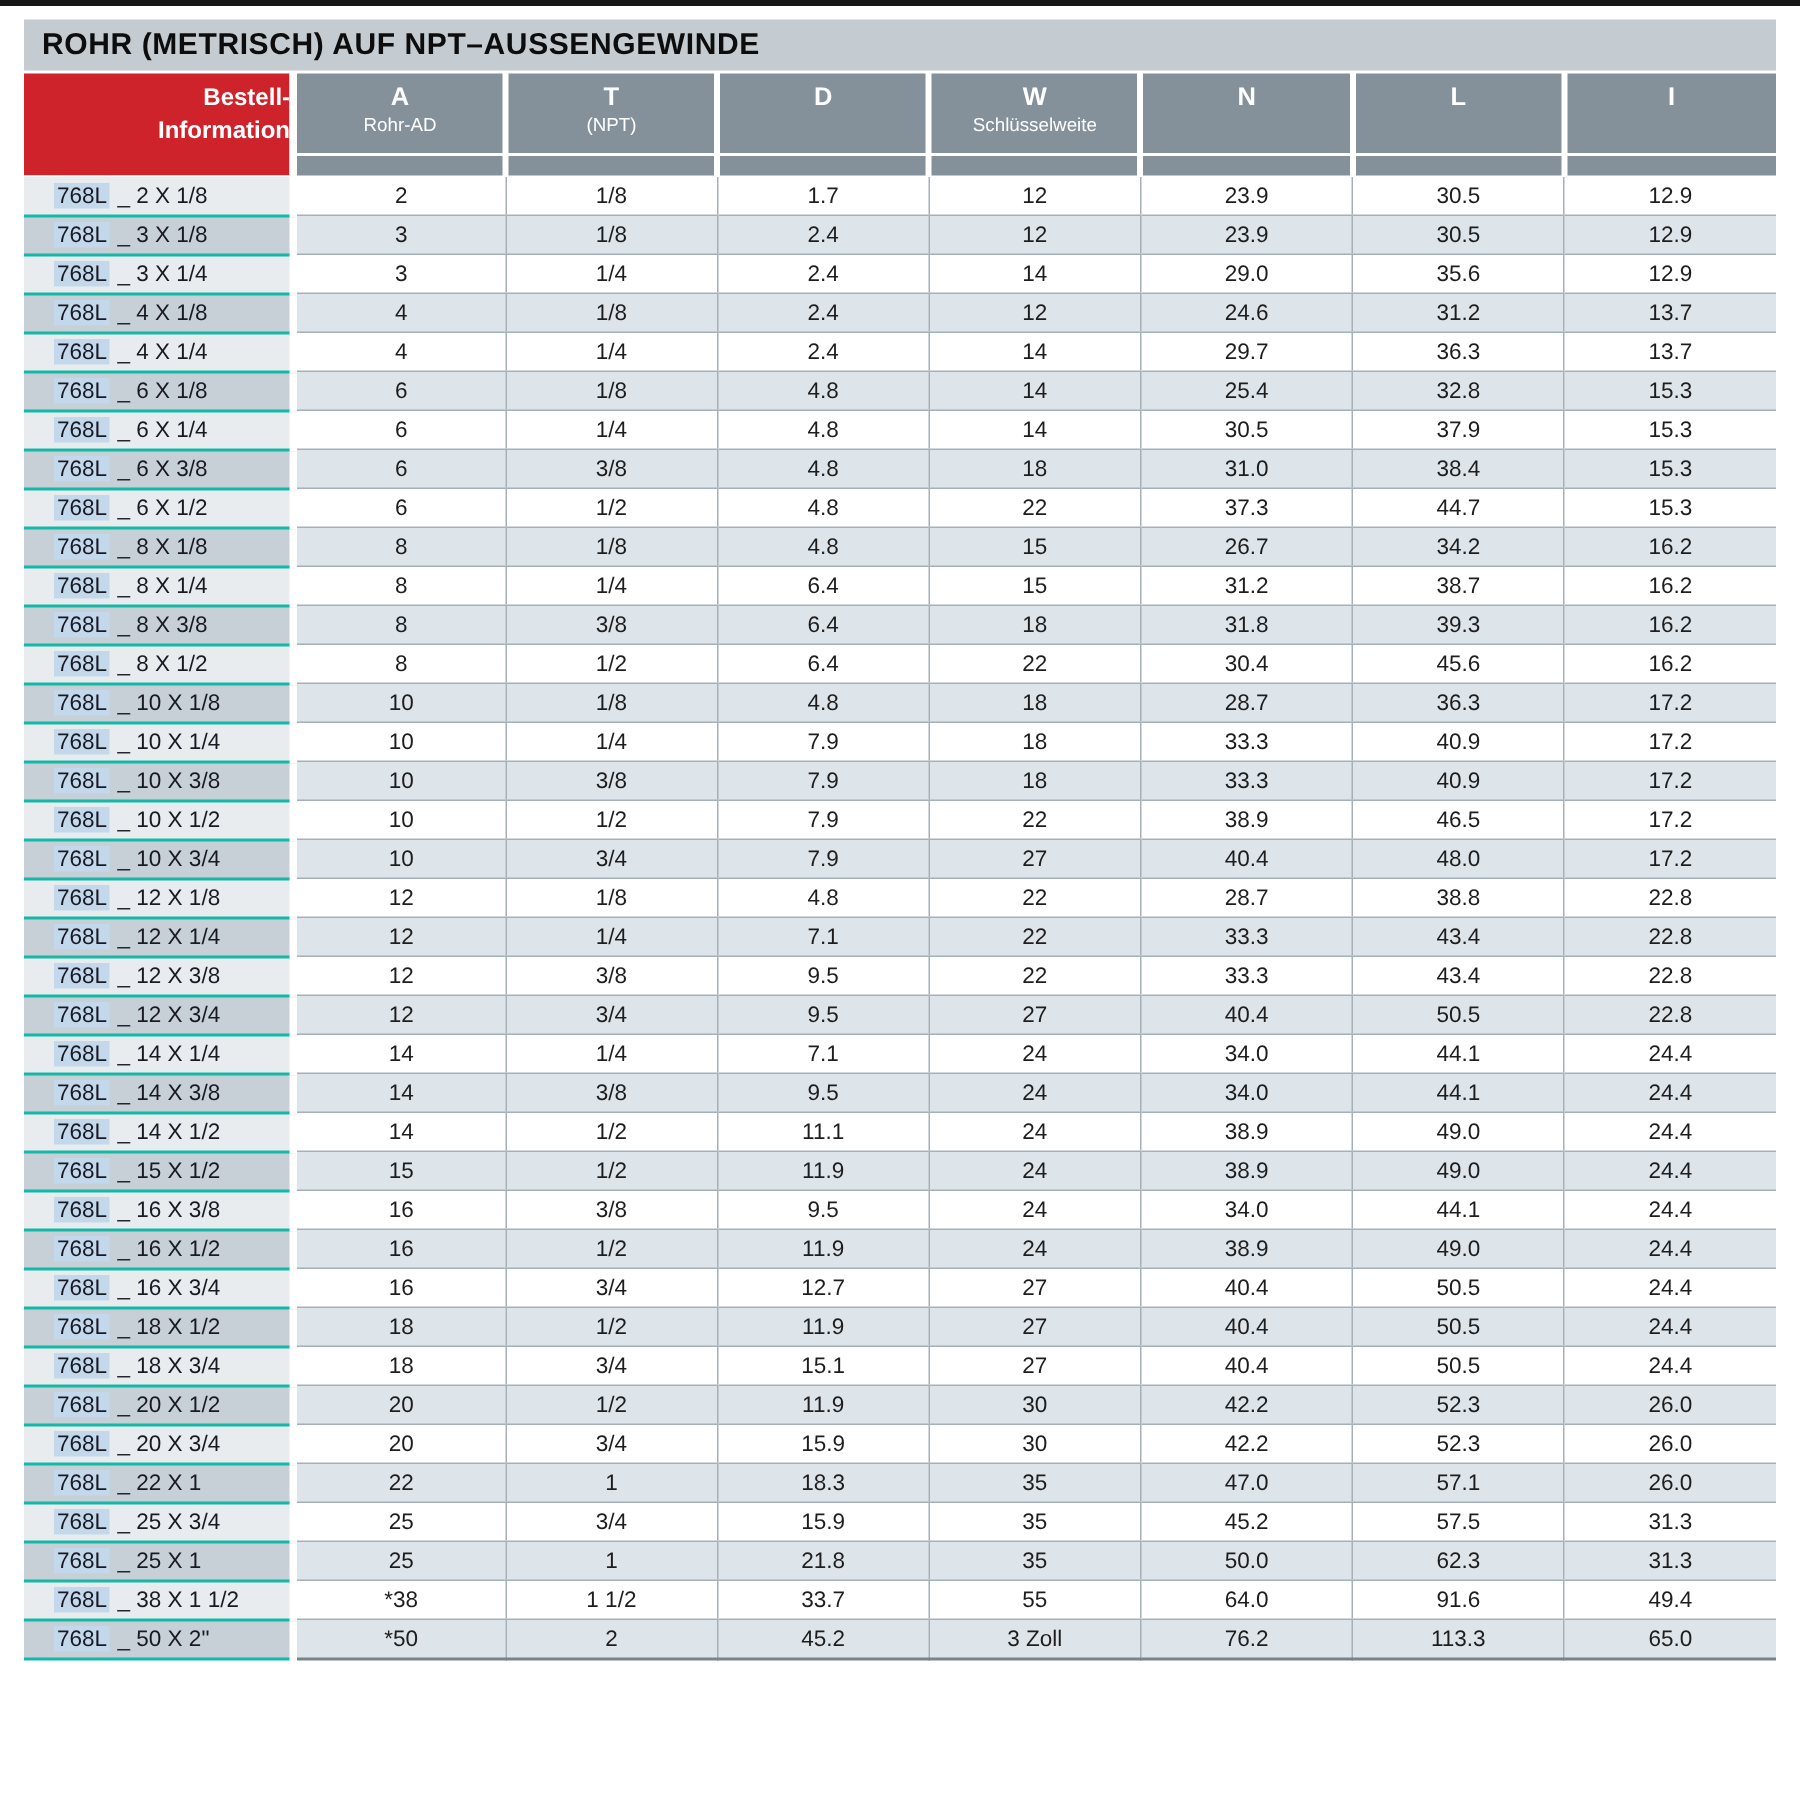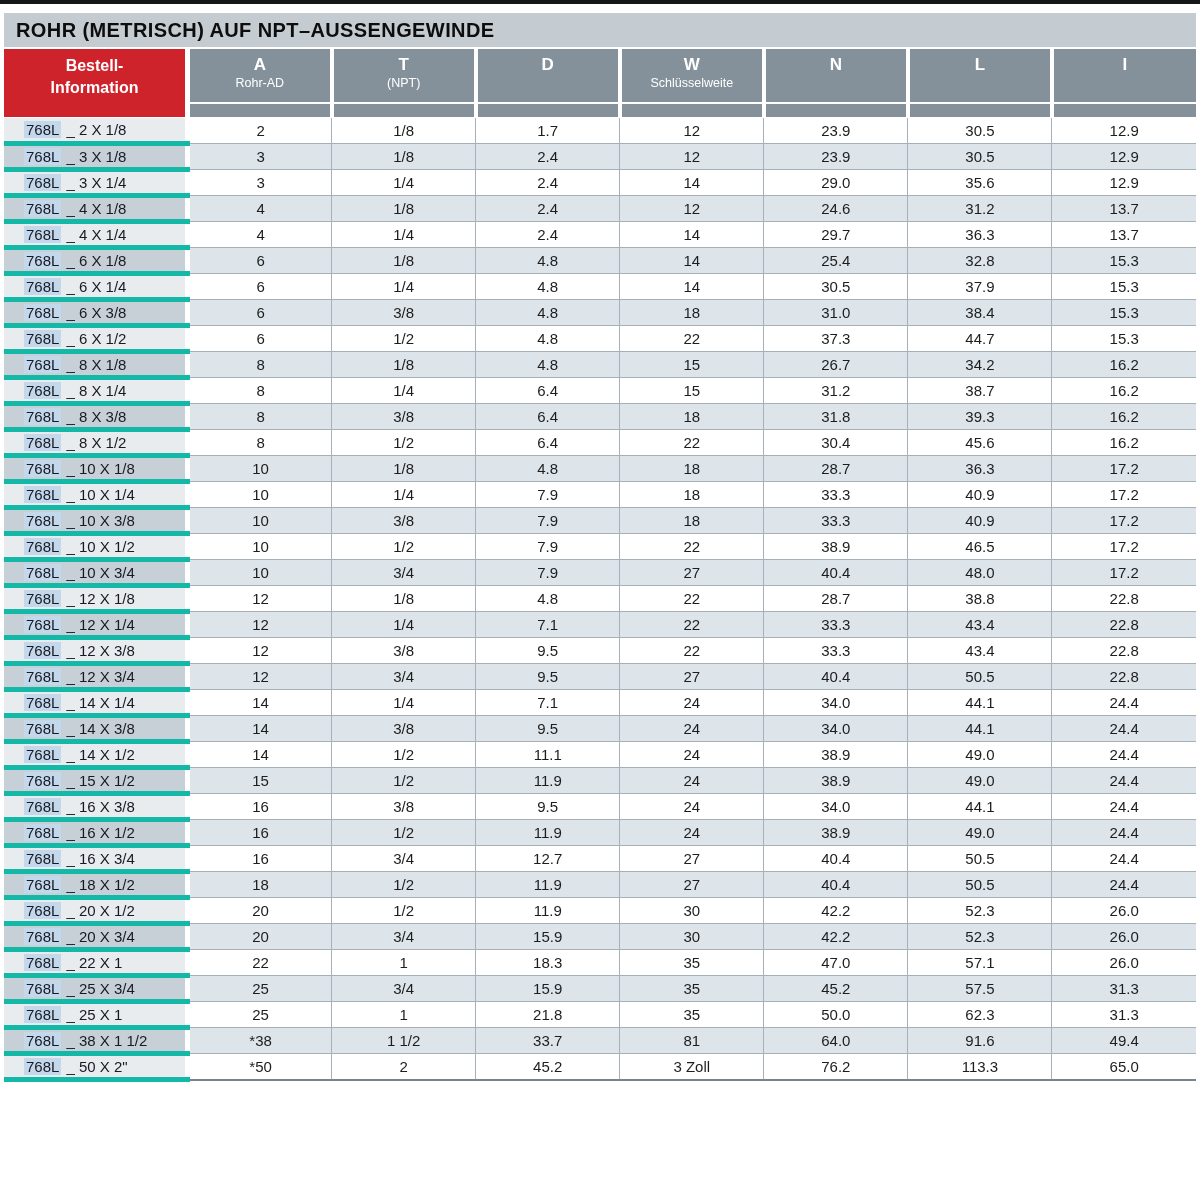--- a/index.html
+++ b/index.html
@@ -15,58 +15,58 @@
     --text-code:#191924;
   }
   *{box-sizing:border-box;margin:0;padding:0;}
   html,body{background:#fff;}
   body{
     width:1200px;height:1200px;overflow:hidden;
     font-family:"Liberation Sans","DejaVu Sans",sans-serif;
     color:var(--text-dark);
   }
   .top-rule{height:4px;background:#161616;width:100%;margin-bottom:9px;}
-  .table-wrap{margin:0 4px;}
+  .table-wrap{margin:0 16px;}
   .title-bar{
     height:34px;line-height:34px;background:var(--title-gray);
     font-size:20px;font-weight:bold;color:#0d0d0d;
     padding-left:12px;letter-spacing:0.4px;margin-bottom:2px;
   }
   table.product-table{
     width:100%;border-collapse:collapse;table-layout:fixed;
     border-bottom:2px solid #79838a;
   }
   
   thead th{padding:0;vertical-align:top;border-bottom:1px solid #fff;}
   thead th.h-code{width:15.4%;}
   thead th + th{border-left:4px solid #fff;}
   thead th.h-a{border-left:5px solid #fff;}
   .th-red{
     height:68px;background:var(--accent-red);color:#fff;
-    display:flex;flex-direction:column;align-items:center;justify-content:center;
+    display:flex;flex-direction:column;align-items:flex-end;justify-content:center;
     font-size:16px;font-weight:bold;line-height:1.35;padding-bottom:12px;
   }
   .th-stack{display:flex;flex-direction:column;}
   .th-main{
     height:53px;background:var(--header-gray);color:#fff;text-align:center;
     display:flex;flex-direction:column;align-items:center;padding-top:5px;
   }
   .th-letter{font-size:17px;font-weight:bold;line-height:1.25;}
   .th-sub{font-size:12.5px;font-weight:normal;line-height:1.3;}
   .th-gap{height:2px;background:#fff;}
   .th-band{height:13px;background:var(--header-gray);}
   
   tbody tr{height:26px;}
   tbody td{
     padding:0;font-size:15px;text-align:center;color:var(--text-dark);
     border-bottom:1px solid var(--grid-line);
   }
   tbody td.c-code{
     text-align:left;padding-left:20px;color:var(--text-code);
-    border-bottom:5px solid #14b8a6;
+    border-bottom:2px solid #14b8a6;
   }
   tbody td.c-a{border-left:5px solid #fff;}
   tbody td.c-mid{border-left:1px solid var(--grid-line);}
   tbody tr:nth-child(odd) td{background:#fff;}
   tbody tr:nth-child(odd) td.c-code{background:var(--col1-light);}
   tbody tr:nth-child(even) td{background:var(--row-tint);}
   tbody tr:nth-child(even) td.c-code{background:var(--col1-dark);}
   .hl{background:var(--code-highlight);padding:0 2px;}
   .code-rest{margin-left:5px;}
 </style>
@@ -455,20 +455,30 @@
     <td class="c-code"><span class="hl">768L</span><span class="code-rest">_ 18 X 1/2</span></td>
     <td class="c-a">18</td>
     <td class="c-mid">1/2</td>
     <td class="c-mid">11.9</td>
     <td class="c-mid">27</td>
     <td class="c-mid">40.4</td>
     <td class="c-mid">50.5</td>
     <td class="c-mid">24.4</td>
   </tr>
         <tr>
+    <td class="c-code"><span class="hl">768L</span><span class="code-rest">_ 18 X 3/4</span></td>
+    <td class="c-a">18</td>
+    <td class="c-mid">3/4</td>
+    <td class="c-mid">15.1</td>
+    <td class="c-mid">27</td>
+    <td class="c-mid">40.4</td>
+    <td class="c-mid">50.5</td>
+    <td class="c-mid">24.4</td>
+  </tr>
+        <tr>
     <td class="c-code"><span class="hl">768L</span><span class="code-rest">_ 20 X 1/2</span></td>
     <td class="c-a">20</td>
     <td class="c-mid">1/2</td>
     <td class="c-mid">11.9</td>
     <td class="c-mid">30</td>
     <td class="c-mid">42.2</td>
     <td class="c-mid">52.3</td>
     <td class="c-mid">26.0</td>
   </tr>
         <tr>
@@ -509,21 +519,21 @@
     <td class="c-mid">35</td>
     <td class="c-mid">50.0</td>
     <td class="c-mid">62.3</td>
     <td class="c-mid">31.3</td>
   </tr>
         <tr>
     <td class="c-code"><span class="hl">768L</span><span class="code-rest">_ 38 X 1 1/2</span></td>
     <td class="c-a">*38</td>
     <td class="c-mid">1 1/2</td>
     <td class="c-mid">33.7</td>
-    <td class="c-mid">81</td>
+    <td class="c-mid">55</td>
     <td class="c-mid">64.0</td>
     <td class="c-mid">91.6</td>
     <td class="c-mid">49.4</td>
   </tr>
         <tr>
     <td class="c-code"><span class="hl">768L</span><span class="code-rest">_ 50 X 2"</span></td>
     <td class="c-a">*50</td>
     <td class="c-mid">2</td>
     <td class="c-mid">45.2</td>
     <td class="c-mid">3 Zoll</td>

